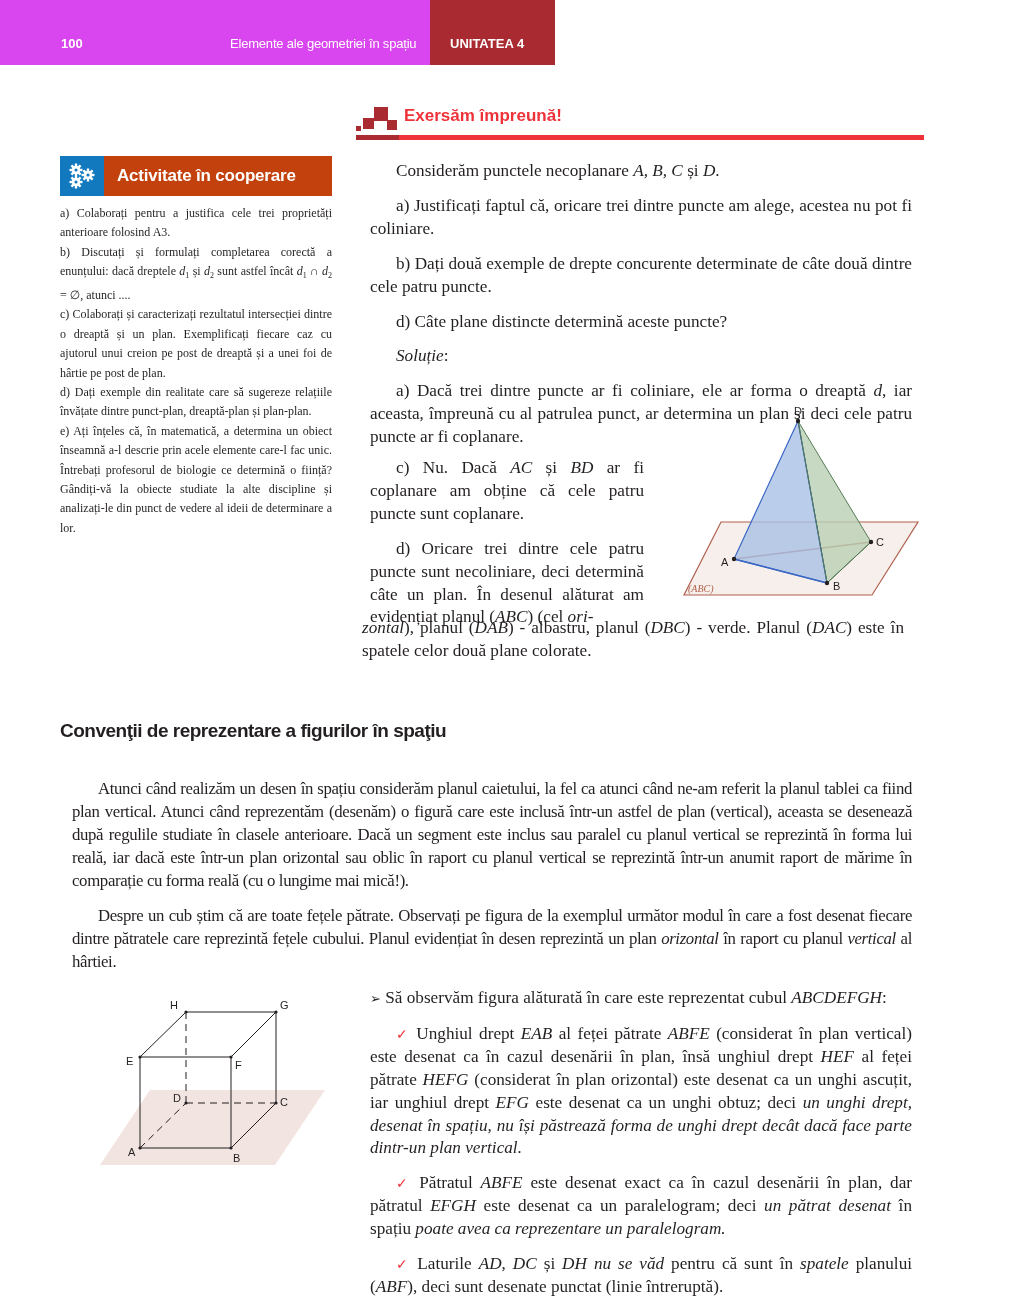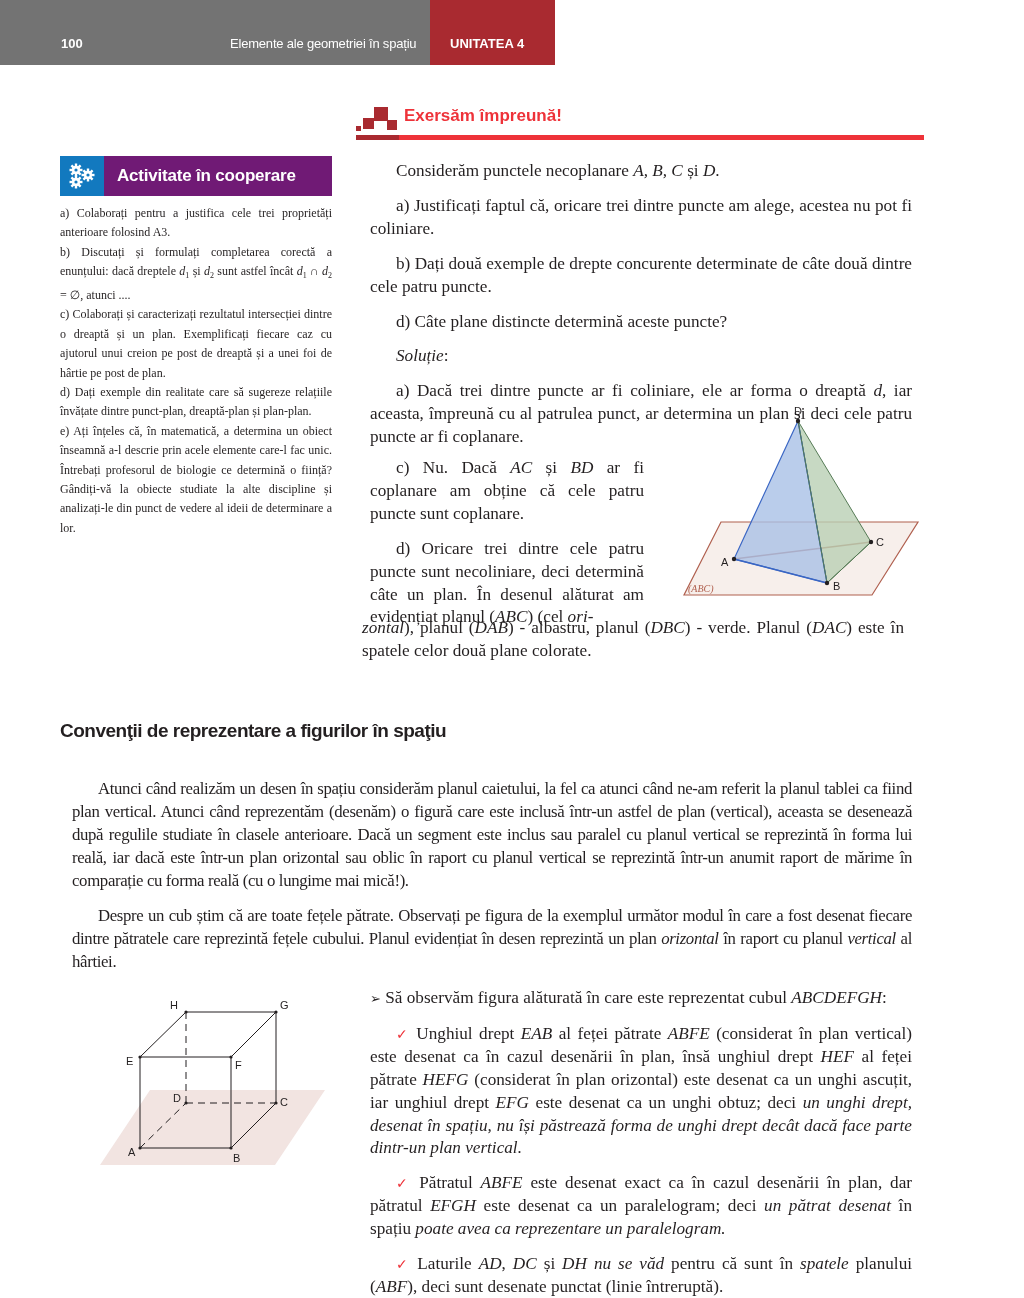--- a/index.html
+++ b/index.html
@@ -1,27 +1,27 @@
 <!DOCTYPE html>
 <html><head>
   <meta charset="utf-8">
   <style>
     * { box-sizing: border-box; margin: 0; padding: 0; }
     html, body { width: 1024px; height: 1298px; background: #ffffff; overflow: hidden; }
     body { position: relative; font-family: "DejaVu Serif", serif; color: #231f20; }
 
     
-    .header { position: absolute; left: 0; top: 0; width: 555px; height: 65px; background: #737373; }
+    .header { position: absolute; left: 0; top: 0; width: 555px; height: 65px; background: #d946ef; }
     .header .unit { position: absolute; left: 430px; top: 0; width: 125px; height: 65px; background: #a92a30; }
     .header .pagenum { position: absolute; left: 61px; top: 36px; font-family: "Liberation Sans", sans-serif; font-weight: bold; font-size: 13px; color: #fff; }
     .header .chapter { position: absolute; left: 230px; top: 36px; font-family: "Liberation Sans", sans-serif; font-size: 13px; color: #fff; letter-spacing: -0.2px; }
     .header .unit-label { position: absolute; left: 450px; top: 36px; font-family: "Liberation Sans", sans-serif; font-weight: bold; font-size: 13px; color: #fff; }
 
     
-    .activity-head { position: absolute; left: 60px; top: 156px; width: 272px; height: 40px; background: #701a75; }
+    .activity-head { position: absolute; left: 60px; top: 156px; width: 272px; height: 40px; background: #c2410c; }
     .activity-head .icon-box { position: absolute; left: 0; top: 0; width: 44px; height: 40px; background: #1279bf; display: flex; align-items: center; justify-content: center; }
     .activity-head .title { position: absolute; left: 57px; top: 10px; font-family: "Liberation Sans", sans-serif; font-weight: bold; font-size: 17px; color: #fff; letter-spacing: -0.2px; }
     .activity-body { position: absolute; left: 60px; top: 204px; width: 272px; font-family: Liberation Serif, serif; font-size: 12px; line-height: 19.4px; color: #231f20; text-align: justify; }
     .activity-body p { margin: 0; }
     .activity-body sub { font-size: 8px; }
 
     
     .ex-head { position: absolute; left: 356px; top: 100px; width: 568px; height: 42px; }
     .ex-head .sq { position: absolute; background: #a92a30; }
     .ex-head .title { position: absolute; left: 48px; top: 6px; font-family: "Liberation Sans", sans-serif; font-weight: bold; font-size: 17px; color: #ee3239; }

